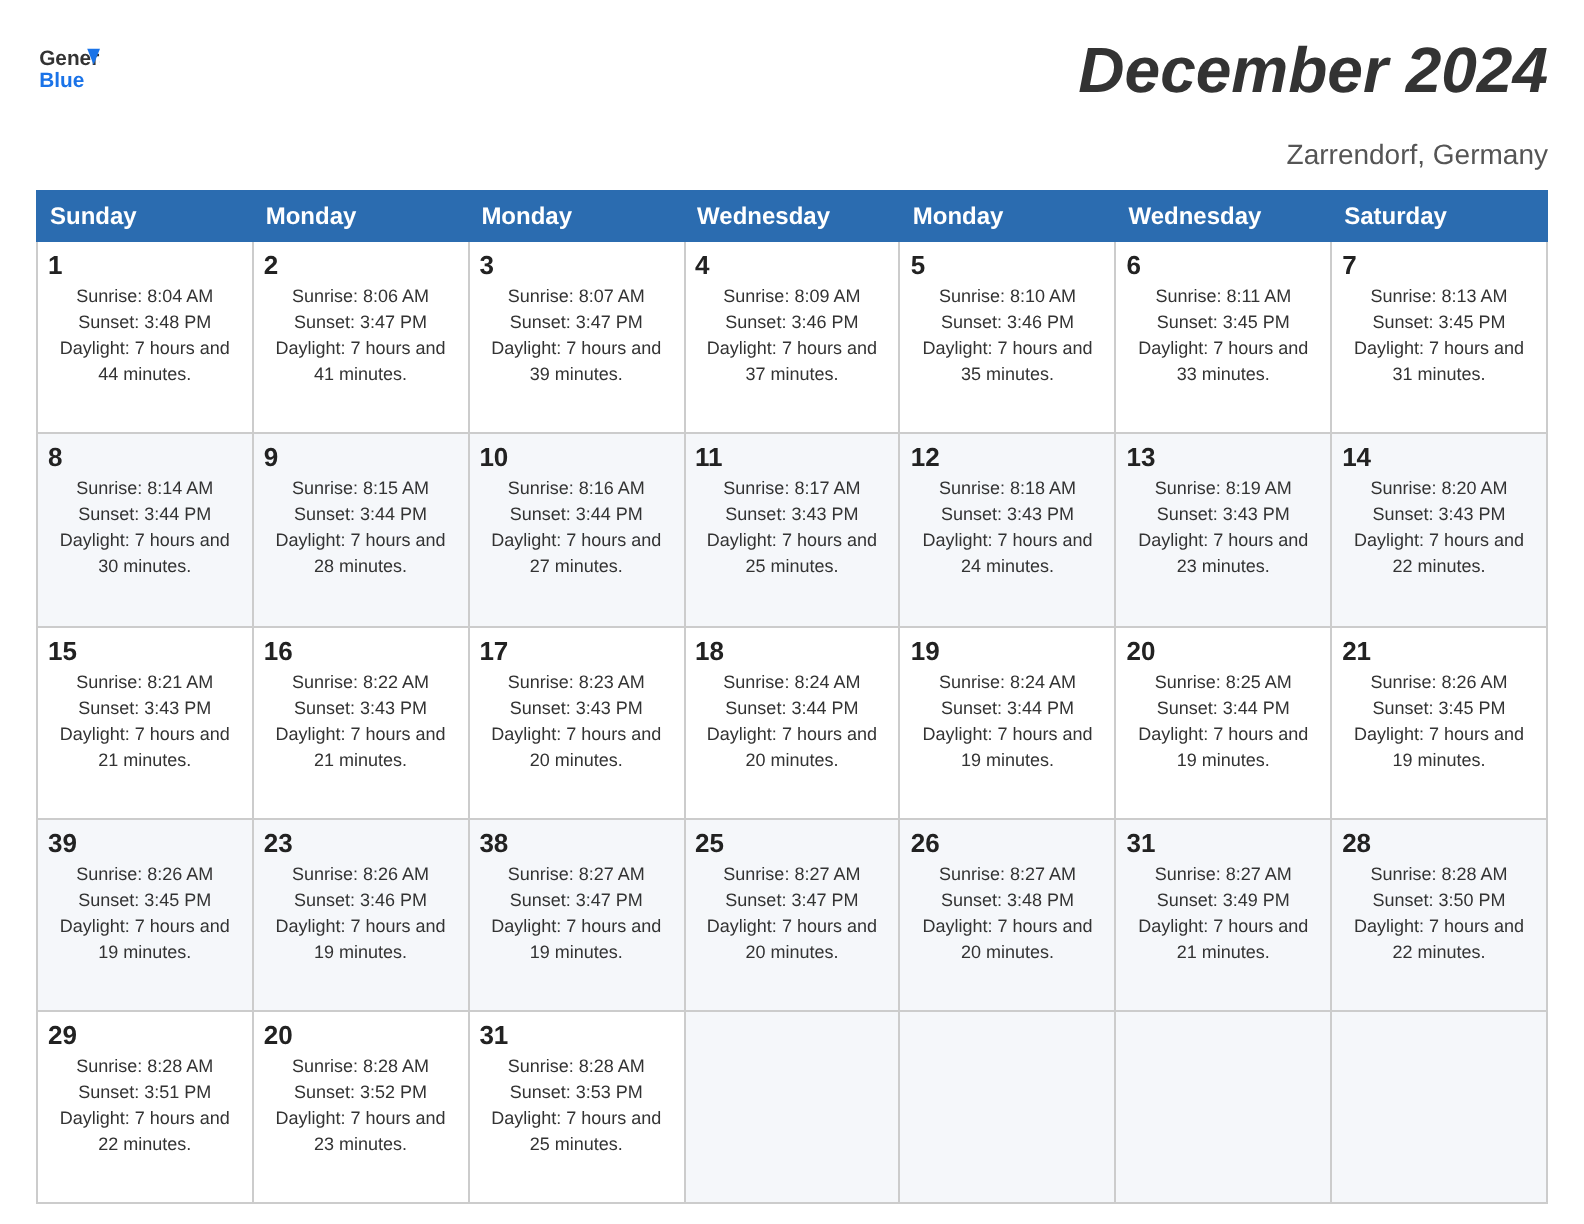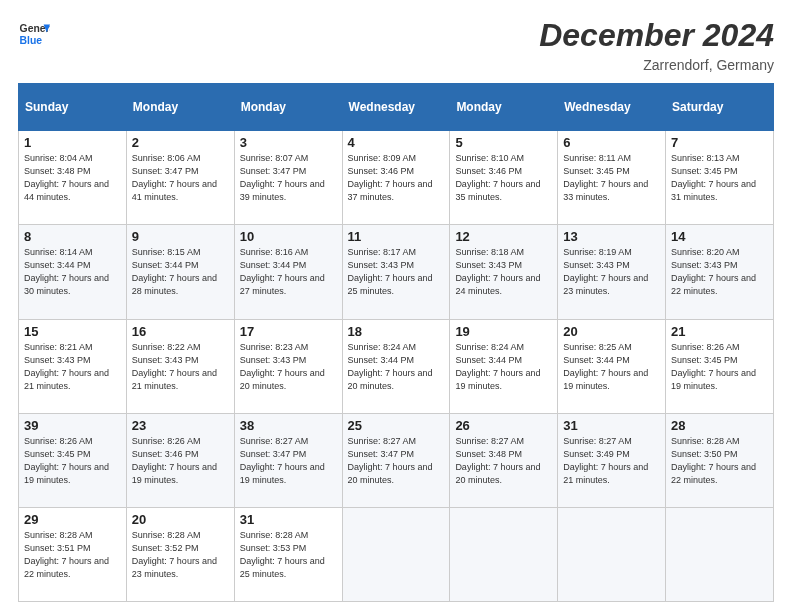--- a/index.html
+++ b/index.html
@@ -38,35 +38,35 @@
     .cal-title {
       font-size: 32px;
       font-weight: bold;
       color: #333;
       line-height: 1.1;
       font-style: italic;
     }
     .cal-subtitle {
       font-size: 14px;
       color: #555;
-      margin-top: 4px;
+      margin-top: 16px;
     }
     .calendar {
       flex: 1;
       border: 1px solid #ccc;
       border-collapse: collapse;
       width: 100%;
       table-layout: fixed;
     }
     .calendar th {
       background: #2b6cb0;
       color: #fff;
       font-size: 12px;
       font-weight: bold;
-      padding: 16px 6px;
+      padding: 5px 6px;
       text-align: left;
       border: 1px solid #2b6cb0;
     }
     .calendar td {
       vertical-align: top;
       border: 1px solid #ccc;
       padding: 4px 5px;
       font-size: 9.5px;
       color: #333;
       background: #fff;
@@ -79,20 +79,21 @@
       font-size: 13px;
       font-weight: bold;
       color: #222;
       display: block;
       margin-bottom: 2px;
     }
     .day-info {
       font-size: 9px;
       color: #333;
       line-height: 1.45;
+      text-align: center;
     }
     .empty-cell {
       background: #f5f7fa !important;
     }
   </style>
 </head>
 <body>
 
 <div class="page">
   <div class="header">

